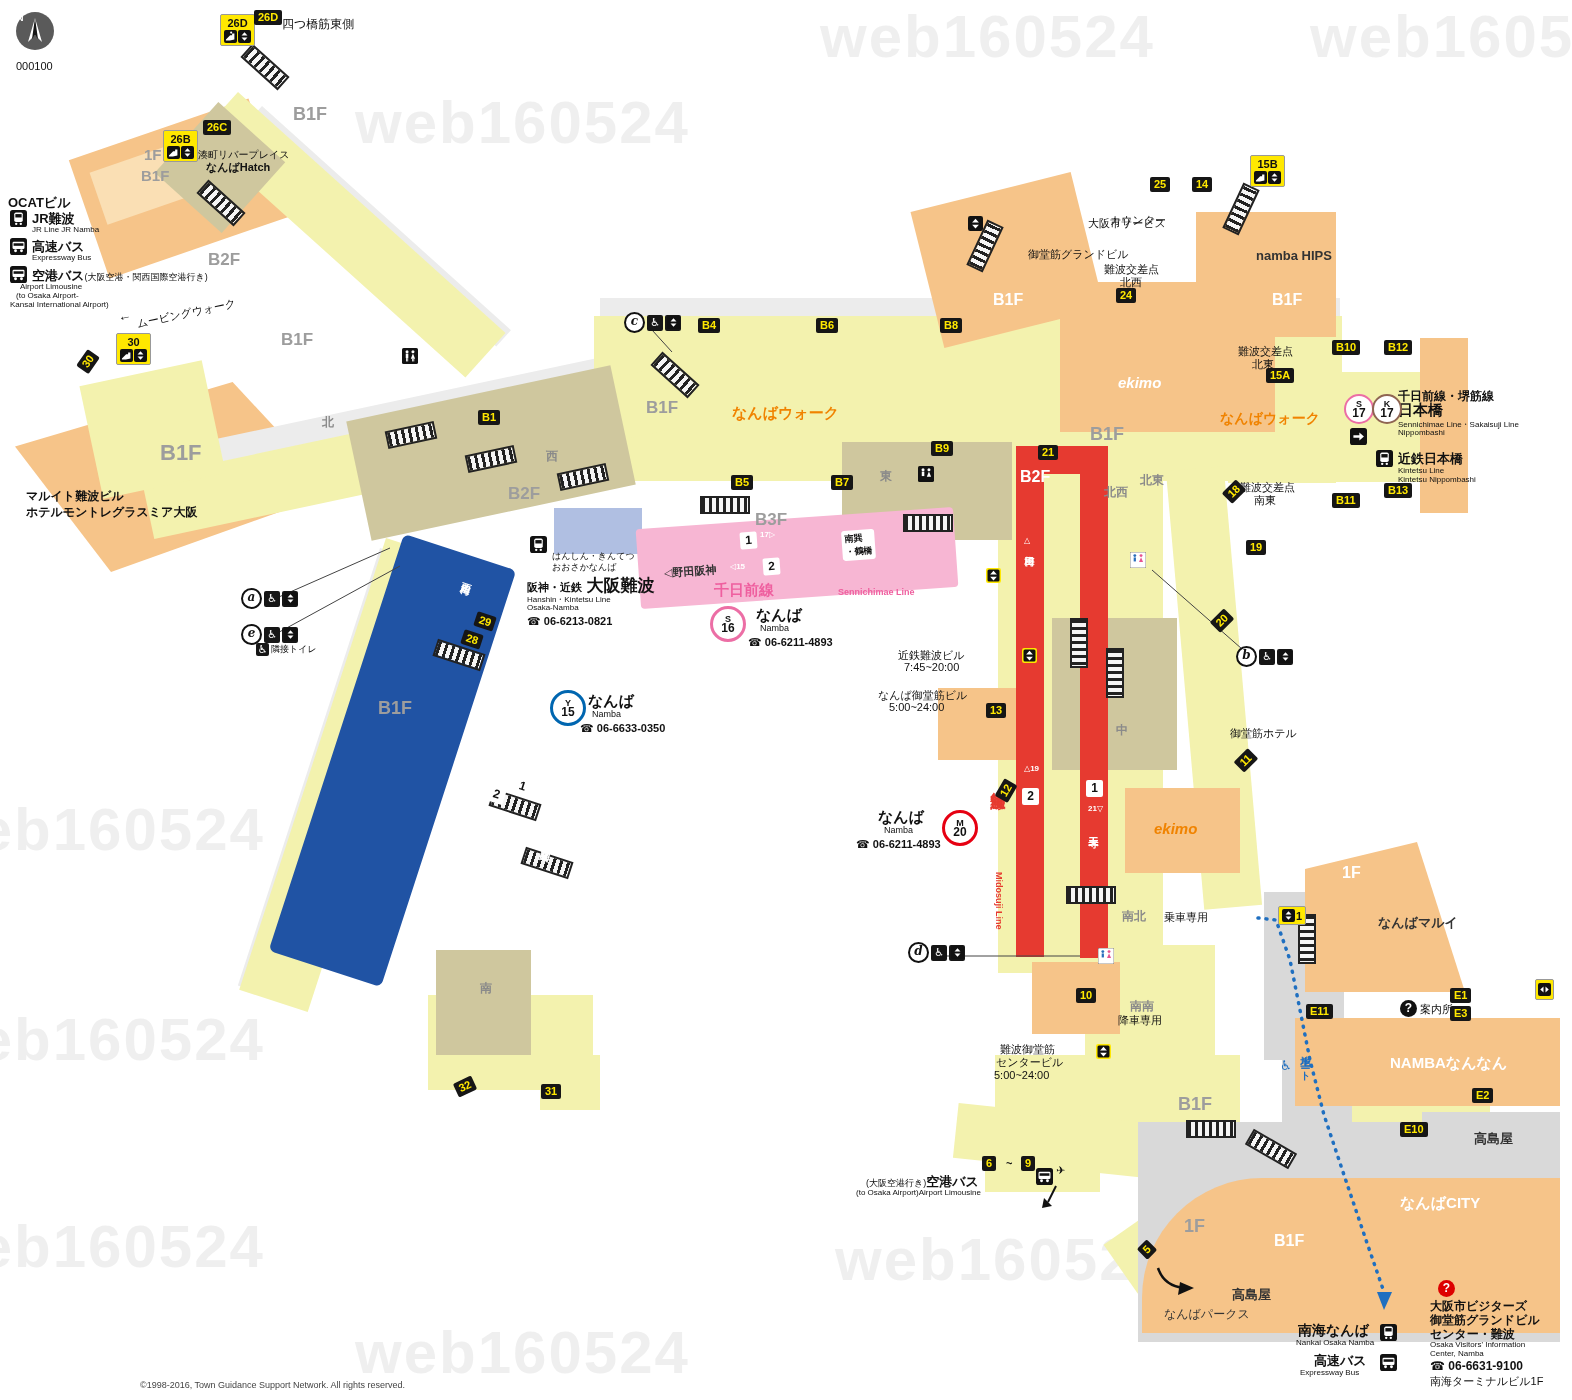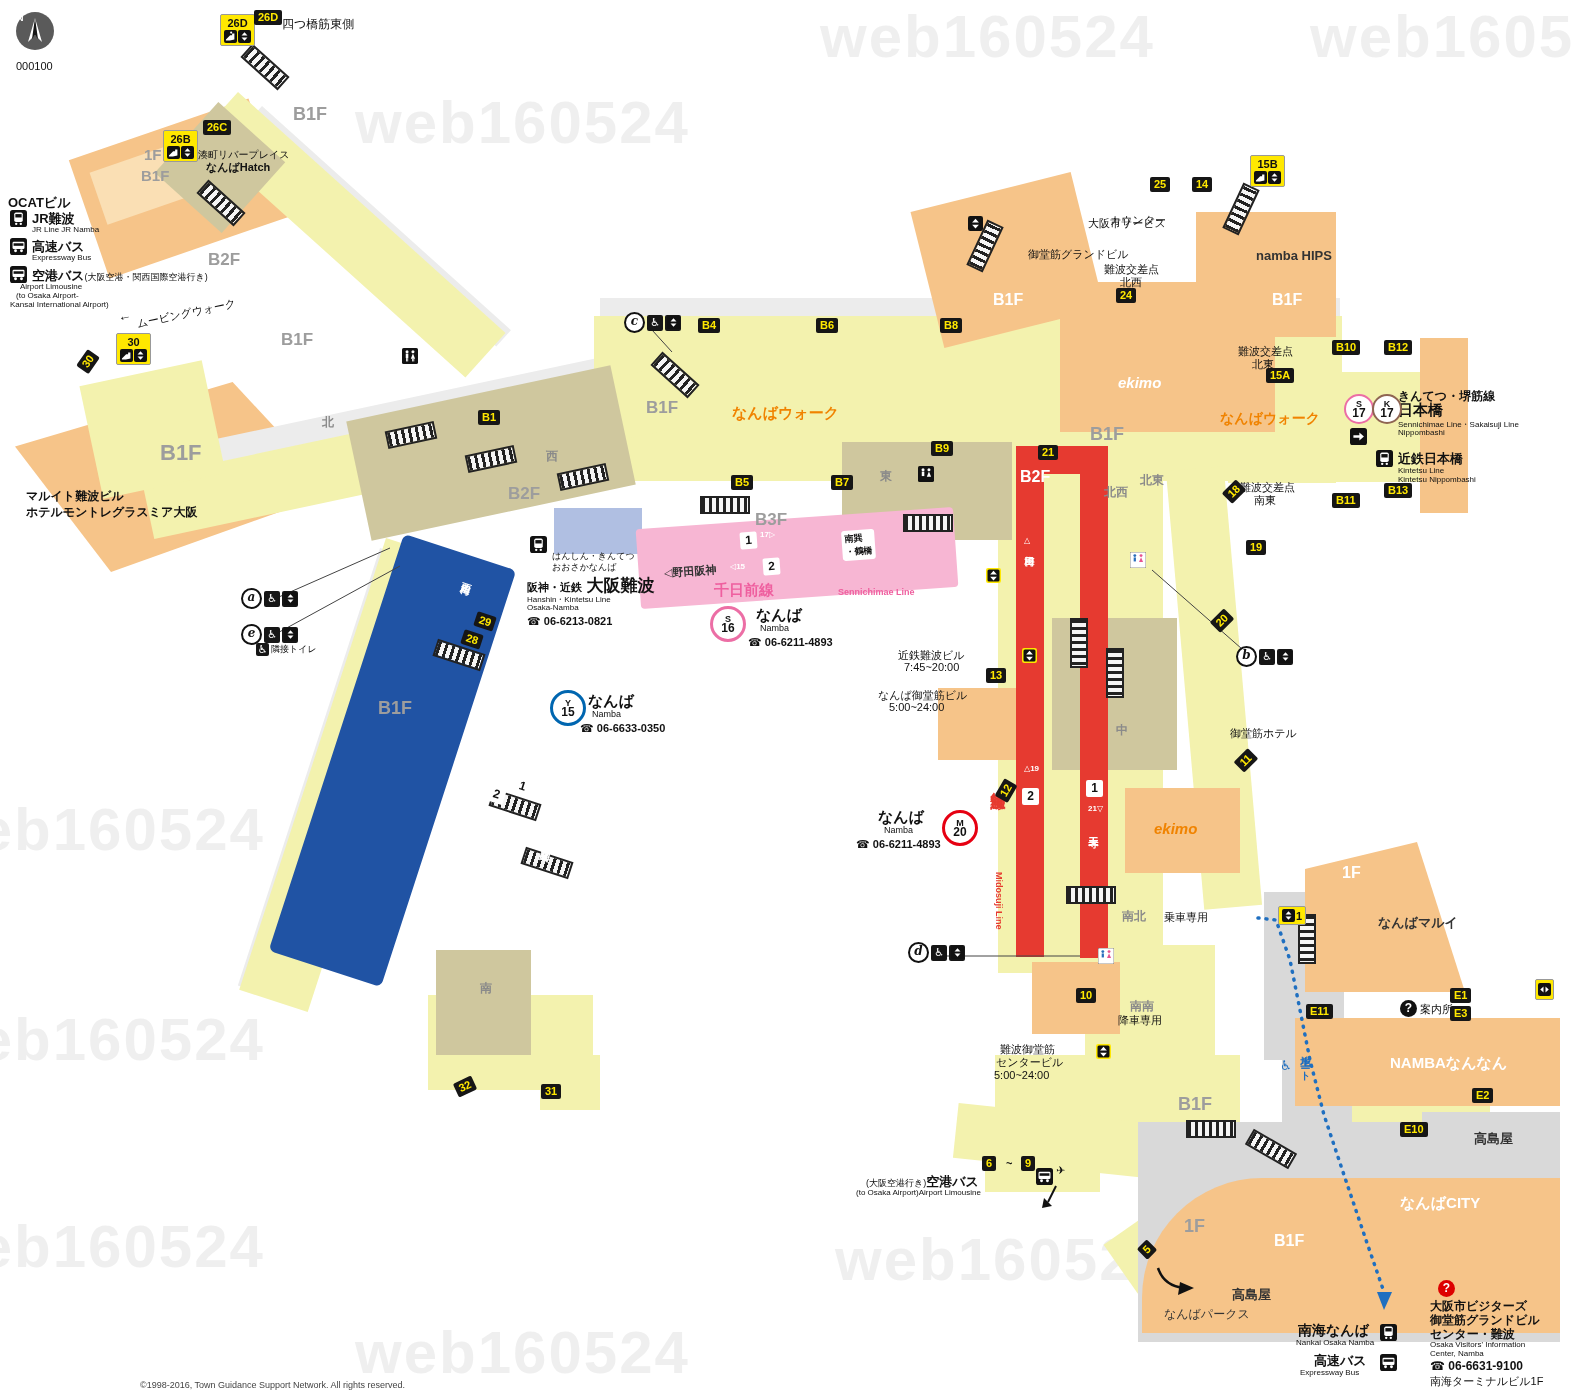--- a/index.html
+++ b/index.html
@@ -351,21 +351,21 @@
   <span class="bk" style="left:1384px;top:483px">B13</span>
 
   <div class="lmark lm-s sm" style="left:1344px;top:394px">
       <span class="lt">S</span>
       <span class="nm">17</span>
     </div>
   <div class="lmark lm-k sm" style="left:1372px;top:394px">
       <span class="lt">K</span>
       <span class="nm">17</span>
     </div>
-  <div class="tx s12 b" style="left:1398px;top:388px">きんてつ・堺筋線</div>
+  <div class="tx s12 b" style="left:1398px;top:388px">千日前線・堺筋線</div>
   <div class="tx s15 b" style="left:1398px;top:401px">日本橋</div>
   <div class="tx s8" style="left:1398px;top:419px">Sennichimae Line・Sakaisuji Line</div>
   <div class="tx s8" style="left:1398px;top:428px">Nippombashi</div>
   <div class="ab" style="left:1350px;top:428px;z-index:22"><svg width="17" height="17" viewBox="0 0 20 20">
         <rect width="20" height="20" rx="3" fill="#111"></rect>
         <path d="M4 8.6h7V5.4L16.4 10 11 14.6v-3.2H4Z" fill="#fff"></path>
       </svg></div>
   <div class="ab" style="left:1376px;top:450px;z-index:22"><svg width="17" height="17" viewBox="0 0 20 20">
         <rect width="20" height="20" rx="3" fill="#111"></rect>
         <rect x="5" y="3" width="10" height="11" rx="2" fill="#fff"></rect>
@@ -439,21 +439,21 @@
       <span class="nm">16</span>
     </div>
   <div class="tx s15 b" style="left:756px;top:606px">なんば</div>
   <div class="tx s9" style="left:760px;top:623px">Namba</div>
   <div class="tx s11 b" style="left:748px;top:636px">☎ 06-6211-4893</div>
 
   <div class="tx s11" style="left:898px;top:648px">近鉄難波ビル</div>
   <div class="tx s11" style="left:904px;top:661px">7:45~20:00</div>
   <div class="tx s11" style="left:878px;top:688px">なんば御堂筋ビル</div>
   <div class="tx s11" style="left:889px;top:701px">5:00~24:00</div>
-  <span class="bk" style="left:986px;top:668px">13</span>
+  <span class="bk" style="left:986px;top:703px">13</span>
   <div class="dir" style="left:1116px;top:722px">中</div>
 
   <div class="ab" style="left:986px;top:568px;z-index:22"><svg width="15" height="15" viewBox="0 0 20 20">
         <rect width="20" height="20" rx="3" fill="#ffe800"></rect>
         <rect x="2" y="2" width="16" height="16" rx="2" fill="#111"></rect>
         <path d="M5.5 8.5 10 3.5 14.5 8.5Z" fill="#fff"></path>
         <path d="M5.5 11.5 10 16.5 14.5 11.5Z" fill="#fff"></path>
       </svg></div>
   <div class="ab" style="left:1022px;top:648px;z-index:22"><svg width="15" height="15" viewBox="0 0 20 20">
         <rect width="20" height="20" rx="3" fill="#ffe800"></rect>

